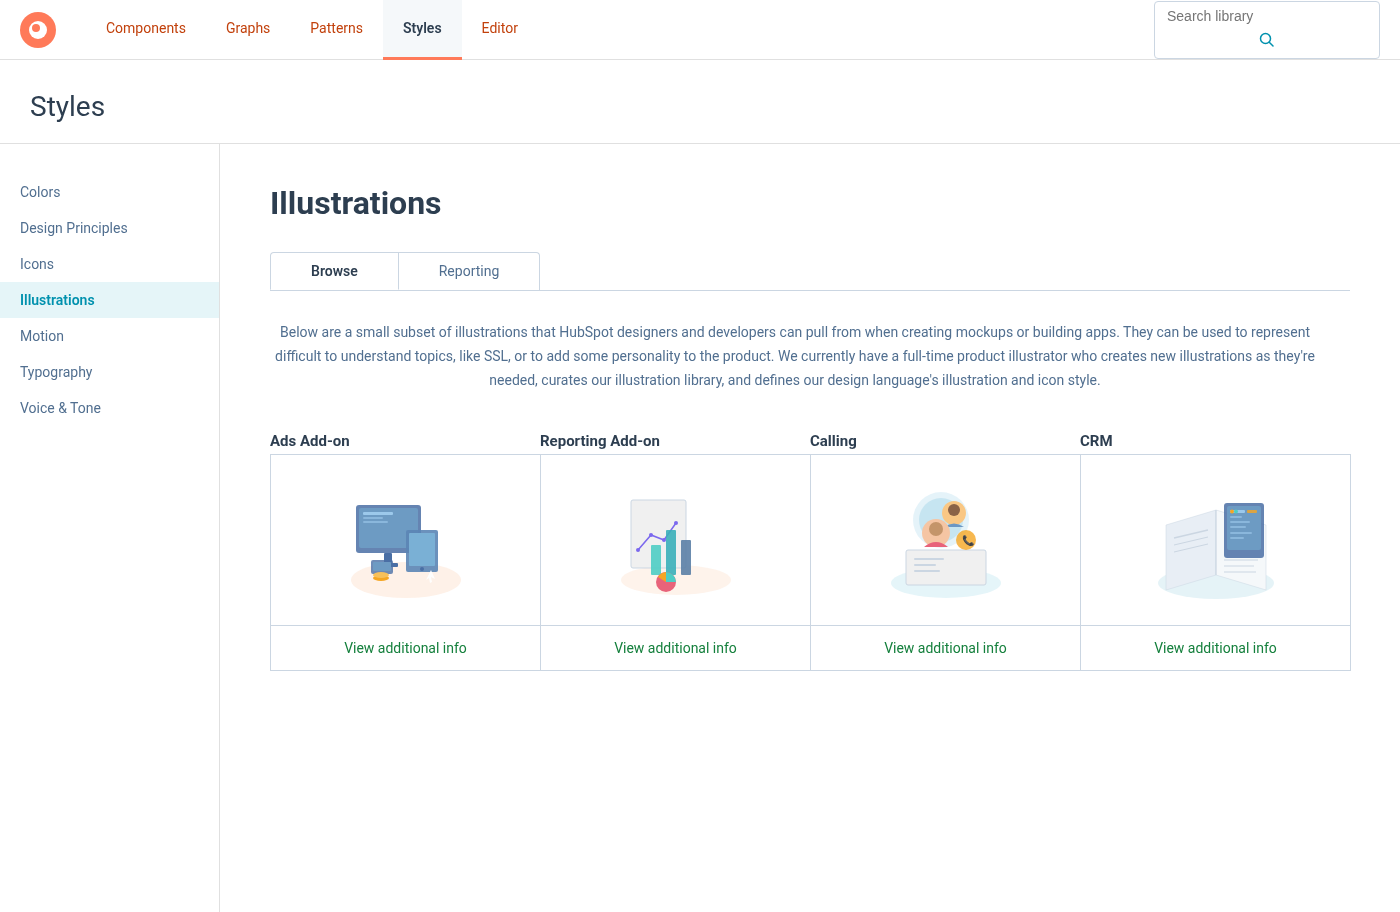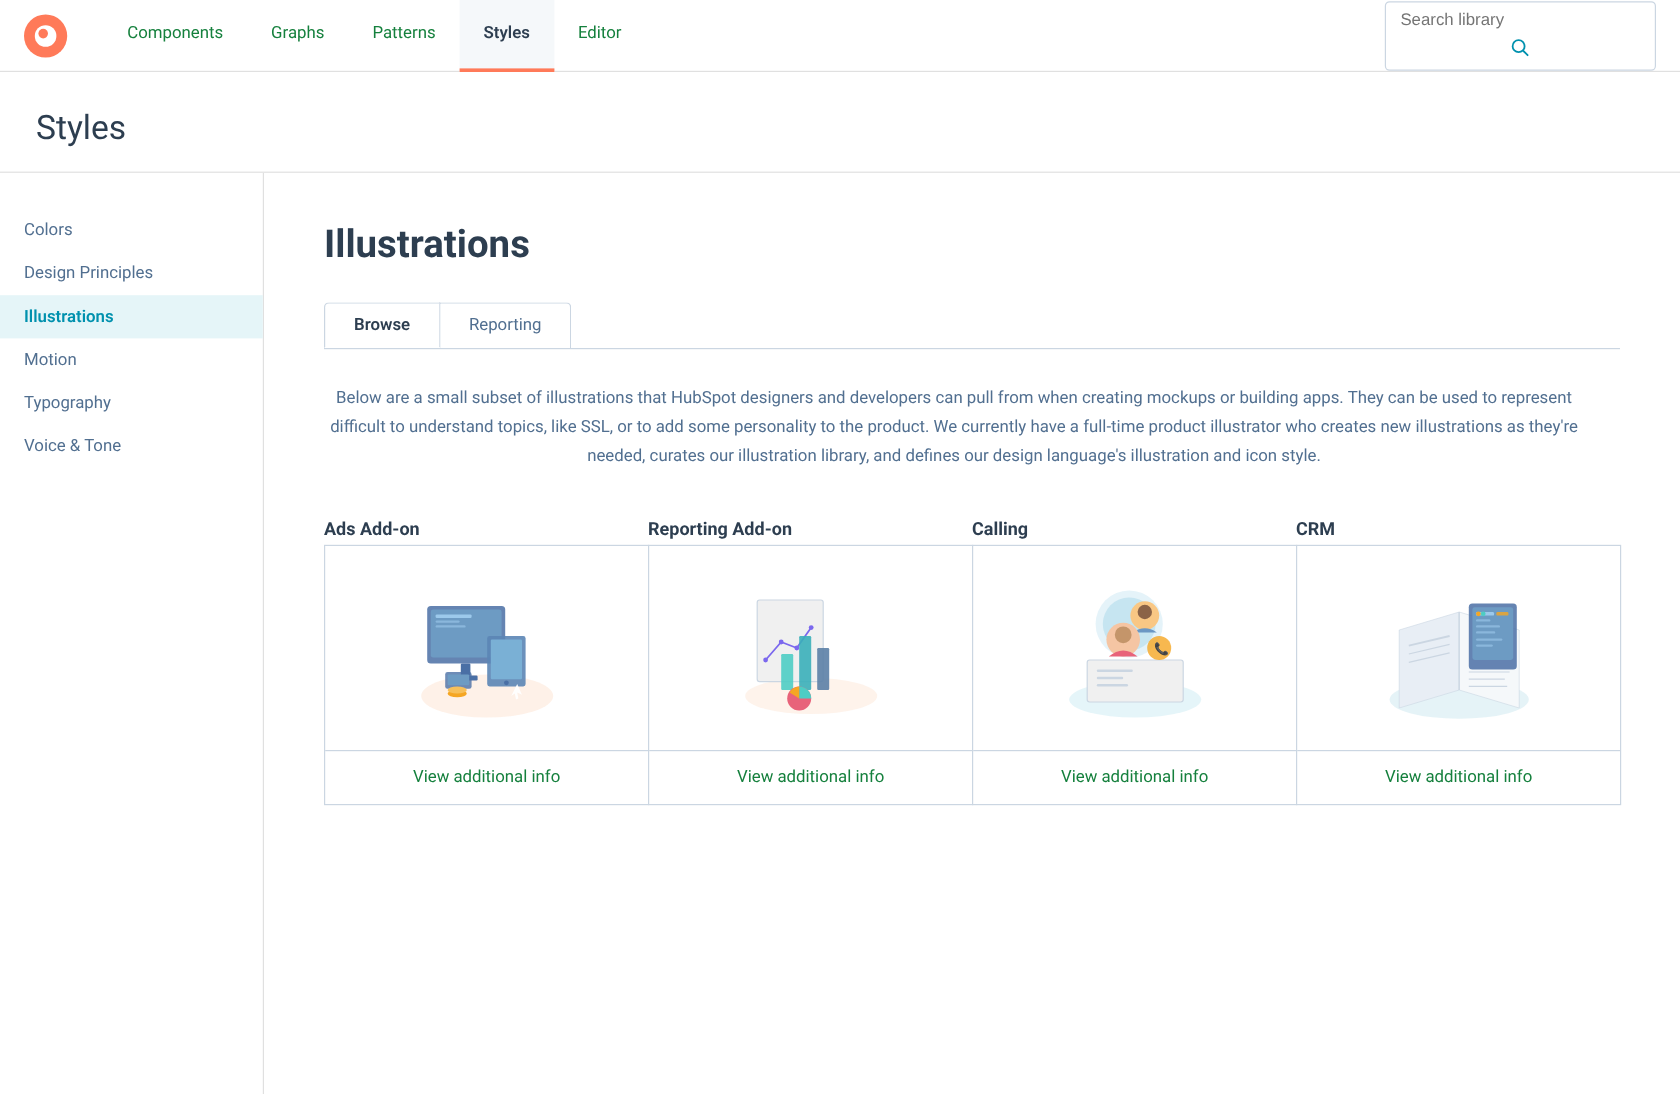--- a/index.html
+++ b/index.html
@@ -36,21 +36,21 @@
       width: 8px; height: 8px;
       background: #ff7a59;
       border-radius: 50%;
     }
     .nav-links { display: flex; gap: 0; }
     .nav-link {
       padding: 0 20px;
       height: 60px;
       display: flex; align-items: center;
       font-size: 14px;
-      color: #15803d;
+      color: #c2410c;
       cursor: pointer;
       position: relative;
       text-decoration: none;
       border-bottom: 3px solid transparent;
     }
     .nav-link.active {
       color: #2d3e50;
       font-weight: 600;
       border-bottom: 3px solid #ff7a59;
       background: #f5f8fa;
@@ -122,21 +122,21 @@
       margin-bottom: 30px;
     }
 
     
     .tabs {
       display: flex;
       border-bottom: 1px solid #cbd6e2;
       margin-bottom: 30px;
     }
     .tab {
-      padding: 10px 24px;
+      padding: 10px 40px;
       font-size: 14px;
       color: #516f90;
       cursor: pointer;
       border: 1px solid #cbd6e2;
       border-bottom: none;
       background: #fff;
       margin-right: -1px;
     }
     .tab.active {
       background: #fff;
@@ -230,20 +230,21 @@
 
 <div class="page-header">
   <h1 class="page-title">Styles</h1>
 </div>
 
 <div class="main-layout">
 
   <aside class="sidebar">
     <div class="sidebar-item">Colors</div>
     <div class="sidebar-item">Design Principles</div>
+    <div class="sidebar-item">Icons</div>
     <div class="sidebar-item active">Illustrations</div>
     <div class="sidebar-item">Motion</div>
     <div class="sidebar-item">Typography</div>
     <div class="sidebar-item">Voice &amp; Tone</div>
   </aside>
 
   <main class="content">
     <h2 class="content-title">Illustrations</h2>
 
     <div class="tabs">

